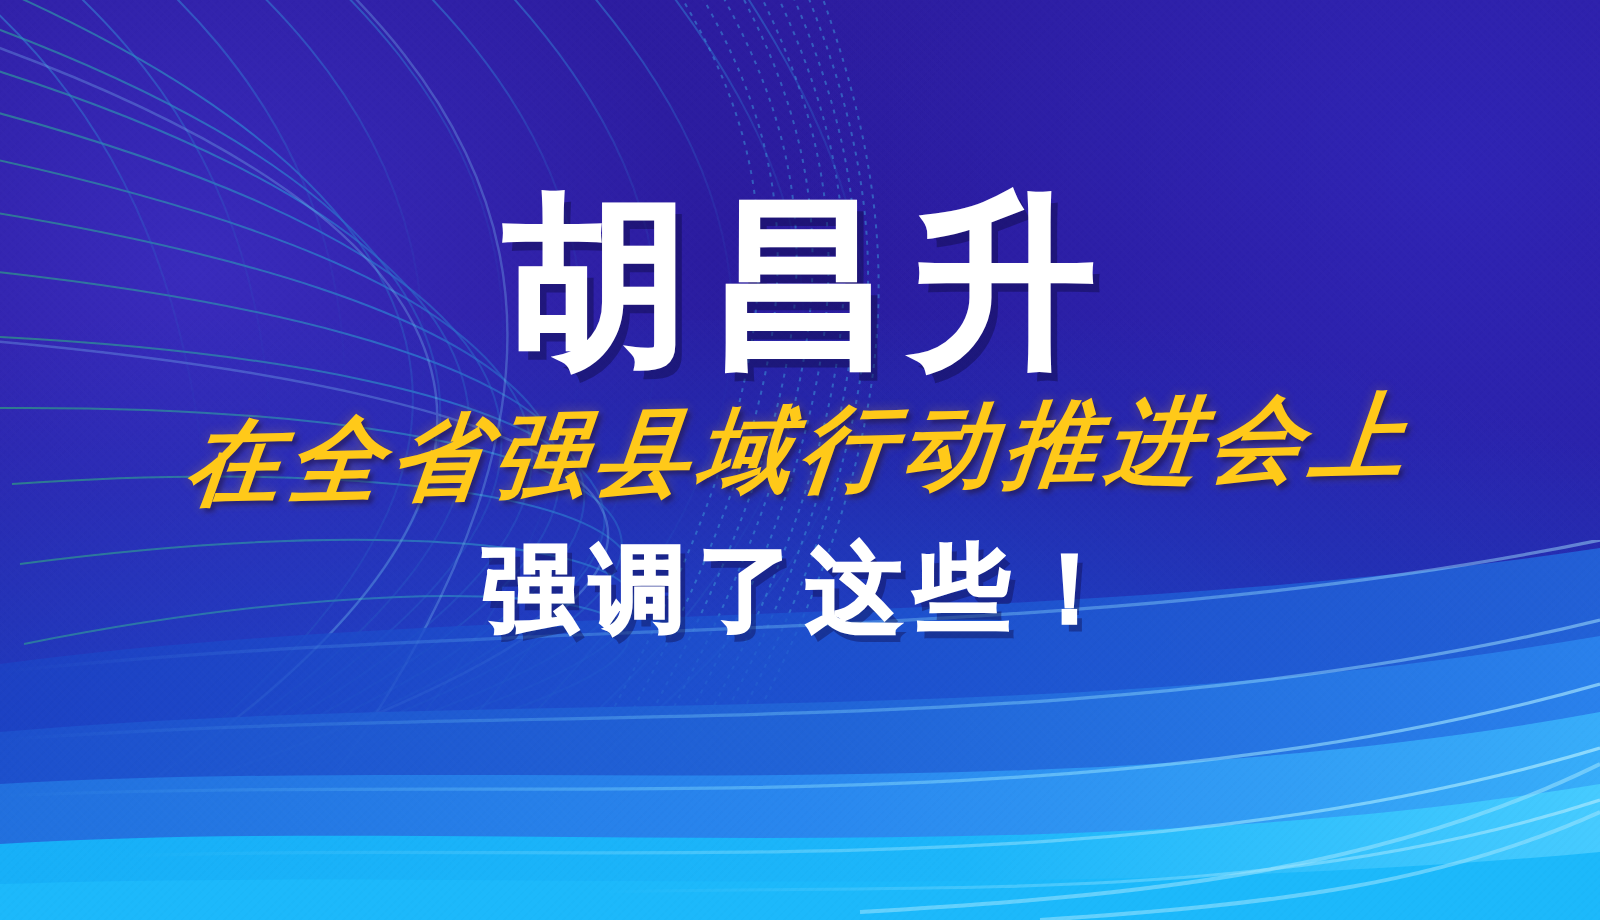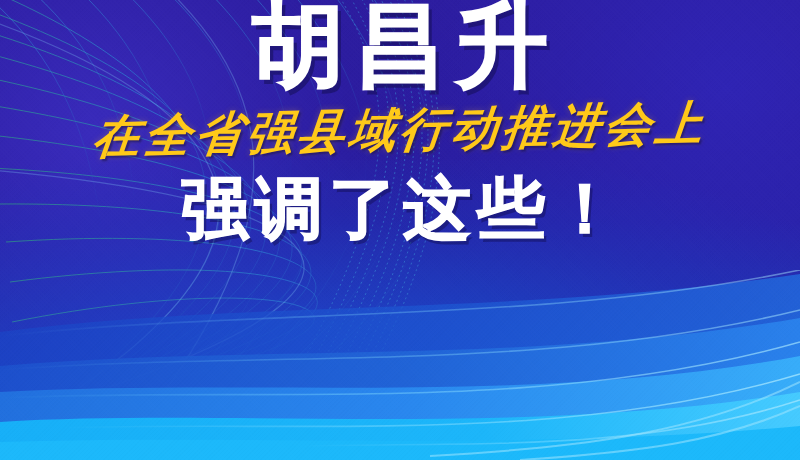--- a/index.html
+++ b/index.html
@@ -59,20 +59,21 @@
   }
 
   
   .content{
     position:absolute;inset:0;
     display:flex;flex-direction:column;align-items:center;
     justify-content:flex-start;
   }
 
   .title-main{
+    margin-top:96px;
     font-size:92px;
     line-height:1;
     font-weight:700;
     color:#ffffff;
     letter-spacing:10px;
     text-indent:10px;
     text-shadow:4px 5px 0 rgba(16,10,70,.45), 0 0 1px rgba(255,255,255,.6);
     white-space:nowrap;
     -webkit-text-stroke:1.5px #ffffff;
   }
@@ -87,21 +88,21 @@
     letter-spacing:4px;
     white-space:nowrap;
     transform:skewX(-7deg) rotate(-1.3deg);
     text-shadow:2px 2px 2px rgba(20,12,80,.55),
                 0 0 6px rgba(255,190,30,.25);
     font-family:"DejaVu Serif","Liberation Serif",serif;
   }
 
   .title-cta{
     margin-top:22px;
-    font-size:68px;
+    font-size:48px;
     line-height:1;
     font-weight:700;
     color:#ffffff;
     letter-spacing:6px;
     text-indent:6px;
     white-space:nowrap;
     text-shadow:3px 4px 0 rgba(16,10,70,.40);
     -webkit-text-stroke:1.2px #ffffff;
   }
 

